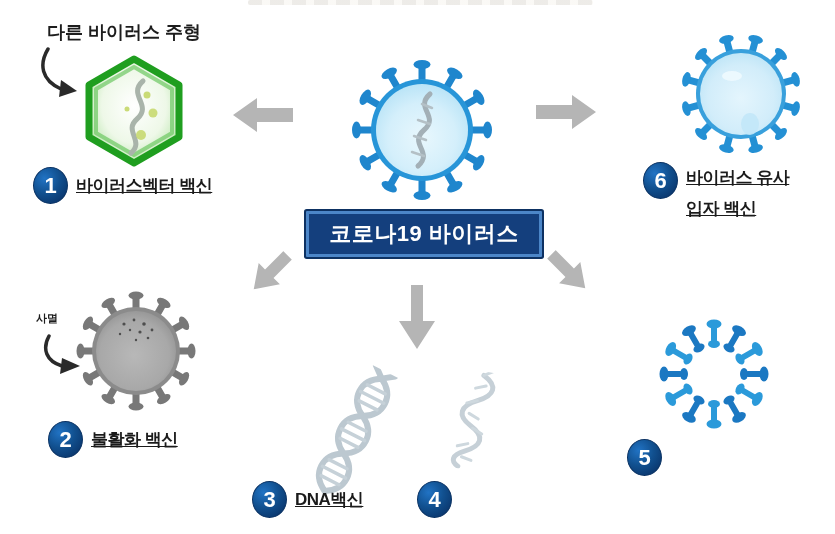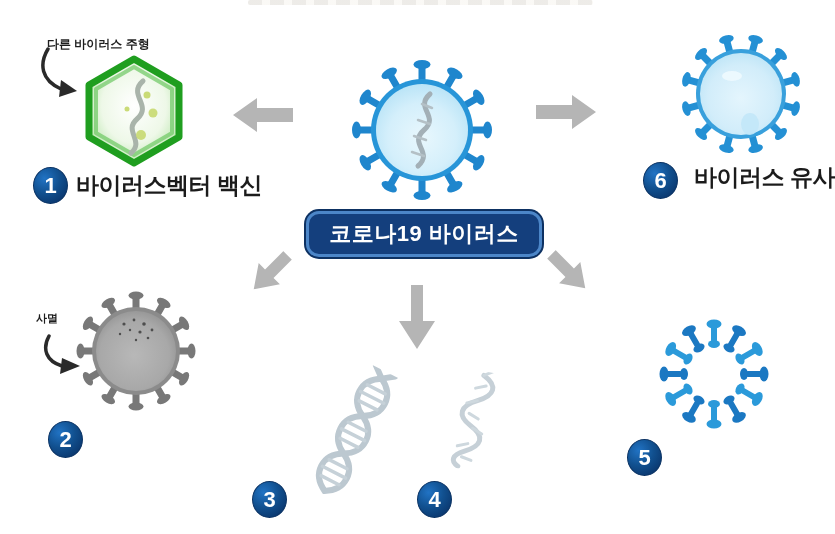--- a/index.html
+++ b/index.html
@@ -8,45 +8,45 @@
     font-family:"Liberation Sans","DejaVu Sans",sans-serif;color:#1b1b1b;
   }
   .abs{position:absolute;}
   
   .top-artifact{
     left:248px;top:0;width:345px;height:5px;
     background:repeating-linear-gradient(90deg,#d8d4cc 0 14px,#f4f1ea 14px 22px);
     opacity:.45;border-radius:2px;
   }
   .note{font-weight:bold;color:#1d1d1d;white-space:nowrap;}
-  .note-template{left:47px;top:36px;font-size:12px;}
+  .note-template{left:47px;top:20px;font-size:18px;}
   .note-killed{left:36px;top:311px;font-size:11px;}
   .vlabel{display:flex;align-items:center;gap:8px;white-space:nowrap;}
-  .vlabel .vtext{font-size:23px;font-weight:bold;letter-spacing:-0.5px;}
+  .vlabel .vtext{font-size:17px;font-weight:bold;letter-spacing:-0.5px;text-decoration:underline;}
   .badge{
     width:33px;height:35px;border-radius:50%;flex:0 0 auto;
     background:radial-gradient(circle at 32% 30%, #2173c4 0%, #11508f 45%, #0b3a72 78%);
     border:1px solid #0a3263;
     color:#ffffff;font-size:22px;font-weight:bold;
     display:flex;align-items:center;justify-content:center;line-height:1;
   }
   .banner{
     left:306px;top:211px;width:230px;height:40px;
-    background:#143f7d;border:3px solid #4c86c8;border-radius:13px;
+    background:#143f7d;border:3px solid #4c86c8;border-radius:1px;
     box-shadow:0 0 0 2px #0d3162;
     display:flex;align-items:center;justify-content:center;
     color:#ffffff;font-size:22px;font-weight:bold;letter-spacing:0.5px;white-space:nowrap;
   }
   .label1{left:33px;top:167px;}
   .label2{left:48px;top:421px;}
   .label3{left:252px;top:481px;}
   .label4{left:417px;top:481px;}
   .label5{left:627px;top:439px;}
   .label6{left:643px;top:162px;align-items:flex-start;}
-  .label6 .vtext{line-height:31px;margin-left:8px;}
+  .label6 .vtext{line-height:31px;}
   .arrow{color:#b5b5b5;}
   svg{display:block;}
 </style>
 </head>
 <body>
 
 <div class="canvas">
 
   <div class="abs top-artifact"></div>
 
@@ -163,20 +163,21 @@
     <circle cx="61" cy="62" r="45" fill="#39a0dc"></circle>
     <circle cx="61" cy="62" r="41" fill="url(#vlpbody)"></circle>
     <ellipse cx="70" cy="92" rx="9" ry="11" fill="#c2e7f8" opacity="0.9"></ellipse>
     <ellipse cx="52" cy="44" rx="10" ry="5" fill="#eef9fe" opacity="0.9"></ellipse>
   </svg>
 
   <div class="abs vlabel label6">
     <span class="badge">6</span>
     <span class="vtext">
       <span style="display:block;">바이러스 유사</span>
+      <span style="display:block;">입자 백신</span>
     </span>
   </div>
 
   <div class="abs note note-killed">사멸</div>
   <svg class="abs" style="left:40px;top:334px;" width="42" height="42" viewBox="0 0 42 42">
     <path d="M9,2 C2,15 6,27 22,32" stroke="#2a2a2a" stroke-width="3.5" fill="none" stroke-linecap="round"></path>
     <polygon points="22,24 40,32 20,40" fill="#2a2a2a"></polygon>
   </svg>
 
   <svg class="abs" style="left:76px;top:290px;" width="120" height="122" viewBox="0 0 120 122">
@@ -215,20 +216,21 @@
         <circle cx="54" cy="40" r="1.2"></circle>
         <circle cx="64" cy="42" r="1.6"></circle>
       <circle cx="72" cy="48" r="1.3"></circle>
         <circle cx="44" cy="44" r="1.2"></circle>
         <circle cx="60" cy="50" r="1.2"></circle>
     </g>
   </svg>
 
   <div class="abs vlabel label2">
     <span class="badge">2</span>
+    <span class="vtext">불활화 백신</span>
   </div>
 
   <svg class="abs" style="left:318px;top:364px;transform:rotate(27deg);" width="72" height="138" viewBox="0 0 72 138">
     <g stroke="#bcc8d0" stroke-width="6" fill="none" stroke-linecap="round">
       <line x1="36" y1="8" x2="25" y2="-1"></line>
         <line x1="36" y1="8" x2="47" y2="0"></line>
       <path d="M36,8 C17,18 17,40 36,50 C55,40 55,18 36,8"></path>
       <path d="M36,50 C17,60 17,82 36,92 C55,82 55,60 36,50"></path>
       <path d="M36,92 C17,102 17,124 36,134 C55,124 55,102 36,92"></path>
     </g>
@@ -253,20 +255,21 @@
         <line x1="28" y1="30" x2="18" y2="34"></line>
       <line x1="22" y1="44" x2="32" y2="48"></line>
         <line x1="28" y1="58" x2="38" y2="62"></line>
       <line x1="26" y1="74" x2="16" y2="78"></line>
         <line x1="22" y1="88" x2="32" y2="90"></line>
     </g>
   </svg>
 
   <div class="abs vlabel label3">
     <span class="badge">3</span>
+    <span class="vtext">DNA백신</span>
   </div>
   <div class="abs vlabel label4">
     <span class="badge">4</span>
   </div>
 
   <svg class="abs" style="left:654px;top:312px;" width="120" height="124" viewBox="0 0 120 124">
     <defs>
       <g id="recspk">
         <ellipse cx="60" cy="12" rx="7.5" ry="4.5"></ellipse>
         <rect x="57" y="12" width="6" height="19" rx="3"></rect>

